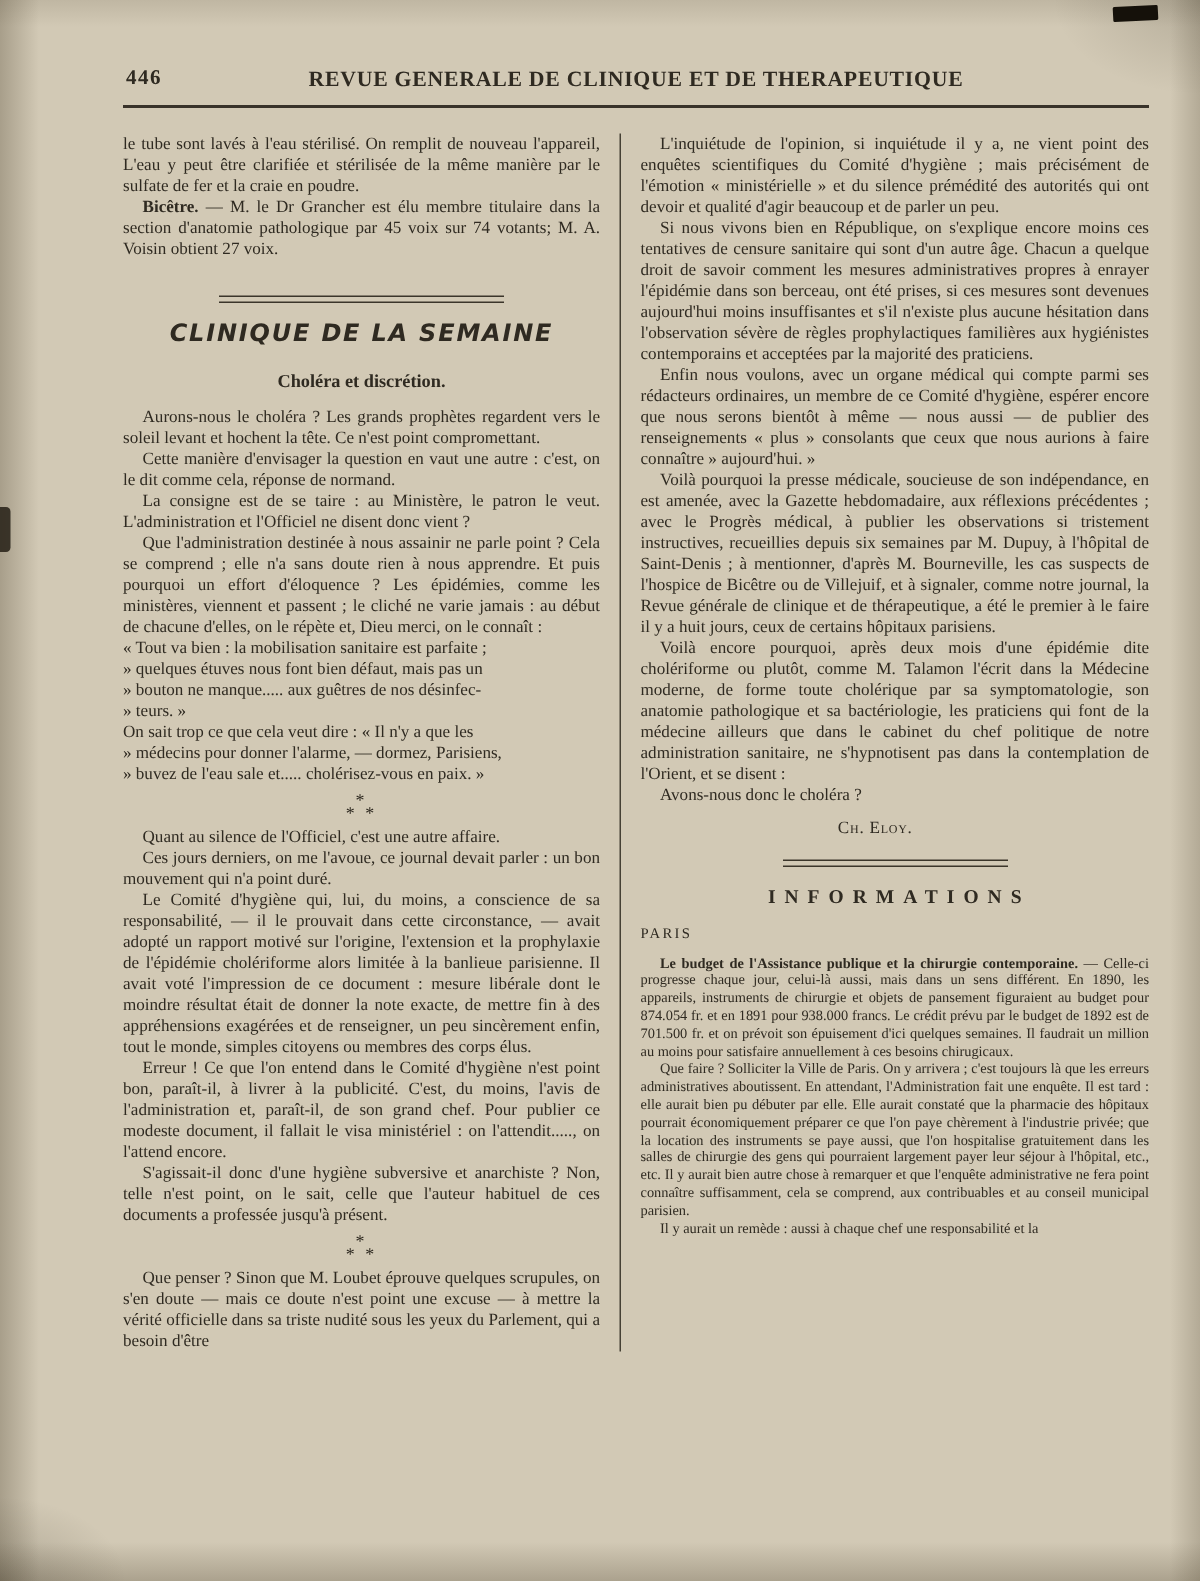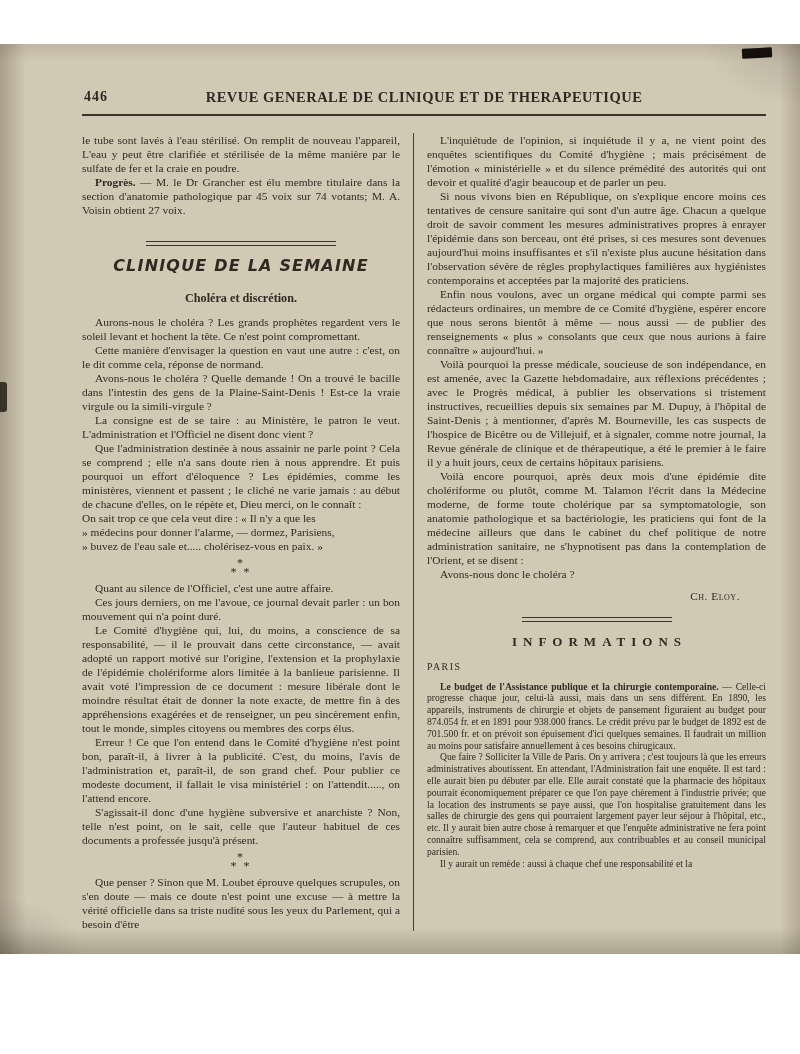--- a/index.html
+++ b/index.html
@@ -1,31 +1,30 @@
 <!DOCTYPE html>
 <html lang="fr"><head>
 <meta charset="utf-8">
 <style>
   html, body { margin:0; padding:0; }
   body {
     width:800px; height:1054px; overflow:hidden;
     font-family:"Liberation Serif","DejaVu Serif",serif;
   }
   .sheet {
-    position:relative; width:800px; height:910px; overflow:hidden;
+    position:relative; width:800px; height:1054px; overflow:hidden;
     color:#2f2a21;
     background:
       radial-gradient(140px 90px at 100% 0%, rgba(30,24,12,0.16), transparent 70%),
       radial-gradient(120px 80px at 0% 100%, rgba(30,24,12,0.20), transparent 70%),
       linear-gradient(90deg, rgba(70,60,40,0.30), rgba(70,60,40,0) 26px),
       linear-gradient(-90deg, rgba(70,60,40,0.22), rgba(70,60,40,0) 20px),
       linear-gradient(0deg, rgba(70,60,40,0.28), rgba(70,60,40,0) 26px),
       linear-gradient(180deg, rgba(80,70,50,0.14), rgba(80,70,50,0) 18px),
       #d2c9b5;
-    margin-top: 44px;
   }
   .artifact-top-right {
     position:absolute; top:4px; right:28px; width:30px; height:10px;
     background:#15110a; transform:rotate(-3deg); border-radius:1px;
   }
   .artifact-left {
     position:absolute; left:0; top:338px; width:7px; height:30px;
     background:#241f15; border-radius:0 3px 3px 0; opacity:.85;
   }
   .content { position:absolute; left:82px; right:34px; top:44px; }
@@ -64,21 +63,21 @@
     font-family:"DejaVu Sans","Liberation Sans",sans-serif;
     font-style:italic; font-weight:600; font-size:16px; letter-spacing:1.2px;
   }
   .bulletin-subtitle {
     margin:16px 0 9px; text-align:center; text-indent:0;
     font-size:12.2px; font-weight:bold;
   }
 
   
   .signature {
-    text-align:right; padding-right:26px; margin-top:8px;
+    text-align:center; padding-right:26px; margin-top:8px;
     font-variant:small-caps; letter-spacing:.5px;
   }
   .info-rule { width:150px; margin:14px auto 12px; }
   .informations-title {
     margin:0 0 10px; text-align:center; text-indent:6px;
     font-size:13px; font-weight:bold; letter-spacing:6px;
   }
   .info-location { text-align:left; text-indent:0; font-size:9.8px; letter-spacing:1.5px; margin:0 0 7px; }
   .info-body p { font-size:9.6px; line-height:11.8px; }
 </style>
@@ -96,31 +95,34 @@
       <span class="journal-title">REVUE GENERALE DE CLINIQUE ET DE THERAPEUTIQUE</span>
       <div class="masthead-rule"></div>
     </header>
 
     <div class="columns">
 
       <section class="col-left">
         <div>
             <p class="para-flush">le tube sont lavés à l'eau stérilisé. On remplit de nouveau l'appareil, L'eau y peut être clarifiée et stérilisée de la même manière par le sulfate de fer et la craie en poudre.</p>
           </div>
-        <p class="para"><strong class="lead-label">Progrès.</strong><span> — M. le Dr Grancher est élu membre titulaire dans la section d'anatomie pathologique par 45 voix sur 74 votants; M. A. Voisin obtient 27 voix.</span></p>
+        <p class="para"><strong class="lead-label">Bicêtre.</strong><span> — M. le Dr Grancher est élu membre titulaire dans la section d'anatomie pathologique par 45 voix sur 74 votants; M. A. Voisin obtient 27 voix.</span></p>
 
         <div class="double-rule"></div>
         <h2 class="bulletin-title">CLINIQUE DE LA SEMAINE</h2>
         <h3 class="bulletin-subtitle">Choléra et discrétion.</h3>
         <div>
             <p class="para">Aurons-nous le choléra ? Les grands prophètes regardent vers le soleil levant et hochent la tête. Ce n'est point compromettant.</p>
             <p class="para">Cette manière d'envisager la question en vaut une autre : c'est, on le dit comme cela, réponse de normand.</p>
-            <p class="para">Avons-nous le choléra ? Quelle demande ! On a trouvé le bacille dans l'intestin des gens de la Plaine-Saint-Denis ! Est-ce la vraie virgule ou la simili-virgule ?</p>
             <p class="para">La consigne est de se taire : au Ministère, le patron le veut. L'administration et l'Officiel ne disent donc vient ?</p>
             <p class="para">Que l'administration destinée à nous assainir ne parle point ? Cela se comprend ; elle n'a sans doute rien à nous apprendre. Et puis pourquoi un effort d'éloquence ? Les épidémies, comme les ministères, viennent et passent ; le cliché ne varie jamais : au début de chacune d'elles, on le répète et, Dieu merci, on le connaît :</p>
+            <p class="quote">« Tout va bien : la mobilisation sanitaire est parfaite ;
+» quelques étuves nous font bien défaut, mais pas un
+» bouton ne manque..... aux guêtres de nos désinfec-
+» teurs. »</p>
             <p class="quote">On sait trop ce que cela veut dire : « Il n'y a que les
 » médecins pour donner l'alarme, — dormez, Parisiens,
 » buvez de l'eau sale et..... cholérisez-vous en paix. »</p>
             <p class="asterism">*
 * *</p>
             <p class="para">Quant au silence de l'Officiel, c'est une autre affaire.</p>
             <p class="para">Ces jours derniers, on me l'avoue, ce journal devait parler : un bon mouvement qui n'a point duré.</p>
             <p class="para">Le Comité d'hygiène qui, lui, du moins, a conscience de sa responsabilité, — il le prouvait dans cette circonstance, — avait adopté un rapport motivé sur l'origine, l'extension et la prophylaxie de l'épidémie cholériforme alors limitée à la banlieue parisienne. Il avait voté l'impression de ce document : mesure libérale dont le moindre résultat était de donner la note exacte, de mettre fin à des appréhensions exagérées et de renseigner, un peu sincèrement enfin, tout le monde, simples citoyens ou membres des corps élus.</p>
             <p class="para">Erreur ! Ce que l'on entend dans le Comité d'hygiène n'est point bon, paraît-il, à livrer à la publicité. C'est, du moins, l'avis de l'administration et, paraît-il, de son grand chef. Pour publier ce modeste document, il fallait le visa ministériel : on l'attendit....., on l'attend encore.</p>
             <p class="para">S'agissait-il donc d'une hygiène subversive et anarchiste ? Non, telle n'est point, on le sait, celle que l'auteur habituel de ces documents a professée jusqu'à présent.</p>

